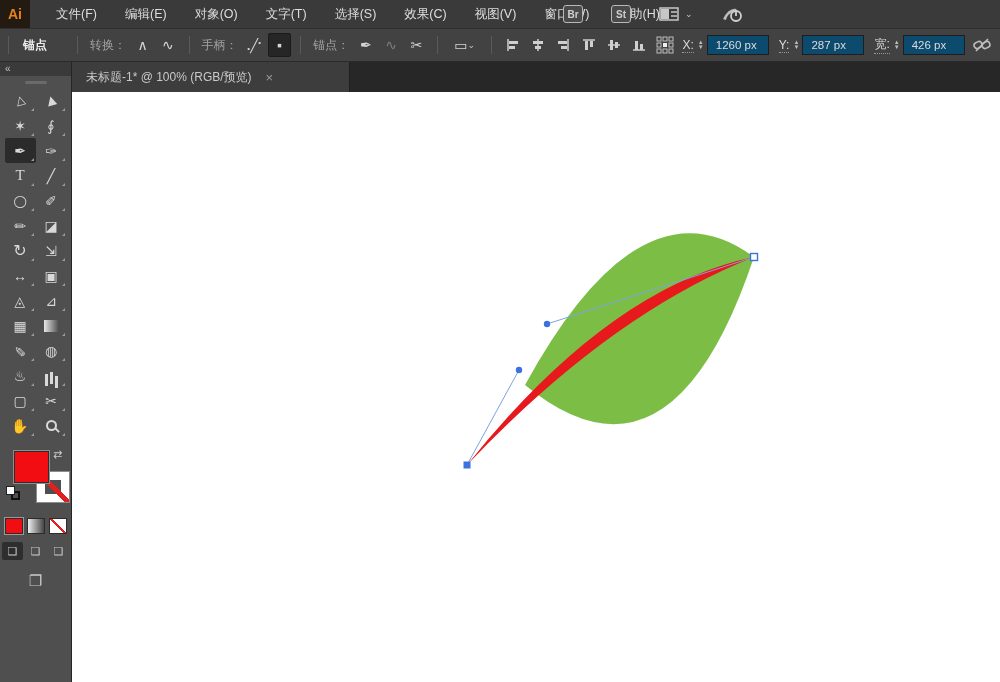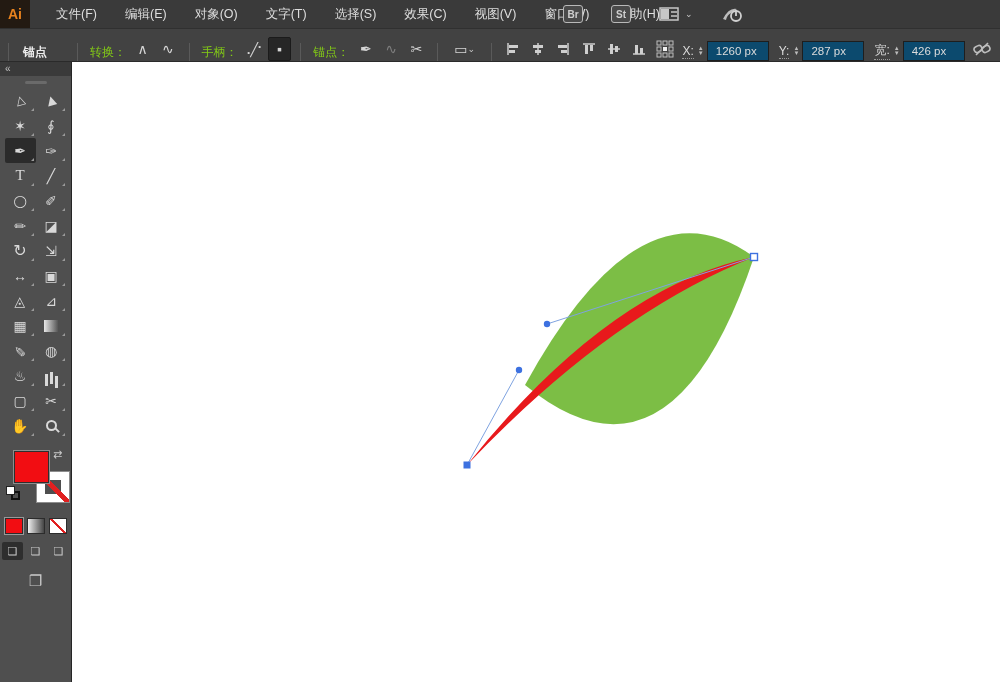--- a/index.html
+++ b/index.html
@@ -20,25 +20,25 @@
               align-items:center; gap:28px; }
   .badge { width:20px; height:18px; border:1px solid #b9b9b9; border-radius:3px;
            color:#cfcfcf; font-size:10px; font-weight:bold; display:flex;
            align-items:center; justify-content:center; background:#4a4a4a; }
   .ws-wrap { display:flex; align-items:center; gap:6px; color:#c7c7c7; }
   .chev { font-size:9px; color:#c7c7c7; }
 
   
   .ctrlbar { position:absolute; left:0; top:28px; width:1000px; height:34px;
              background:#424242; border-top:1px solid #303030;
-             border-bottom:1px solid #2a2a2a; display:flex; align-items:flex-end;
+             border-bottom:1px solid #2a2a2a; display:flex; align-items:center;
              color:#d8d8d8; font-size:12px; z-index:9; }
   .vsep { width:1px; height:18px; background:#5a5a5a; margin:0 8px; }
   .cb-label { font-weight:bold; color:#ececec; margin:0 6px; white-space:nowrap; }
-  .cb-sub { color:#84cc16; margin:0 4px; white-space:nowrap; }
+  .cb-sub { color:#a3a3a3; margin:0 4px; white-space:nowrap; }
   .cb-btn { width:24px; height:24px; display:flex; align-items:center;
             justify-content:center; color:#d6d6d6; font-size:14px;
             border-radius:2px; margin:0 1px; }
   .cb-btn.sel { background:#262626; border:1px solid #1b1b1b; }
   .cb-btn.dis { color:#7d7d7d; }
   .hshow { position:relative; font-size:13px; }
   .hshow i { position:absolute; font-style:normal; font-size:8px; }
   .field { display:flex; align-items:center; margin:0 5px; }
   .f-label { border-bottom:1px dotted #9a9a9a; margin-right:4px; color:#dcdcdc; }
   .stepper { display:flex; flex-direction:column; margin-right:3px; color:#bdbdbd; }
@@ -280,20 +280,26 @@
     <div class="spacer-auto"></div>
     <div class="cb-btn" style="margin-right:6px">
       <svg class="alsvg" width="18" height="14" viewBox="0 0 18 14">
         <rect x="1" y="4" width="8" height="6" rx="3" fill="none" stroke="#bdbdbd" stroke-width="1.6" transform="rotate(-25 5 7)"></rect>
         <rect x="9" y="4" width="8" height="6" rx="3" fill="none" stroke="#bdbdbd" stroke-width="1.6" transform="rotate(-25 13 7)"></rect>
         <line x1="3" y1="13" x2="15" y2="1" stroke="#bdbdbd" stroke-width="1.6"></line>
       </svg>
     </div>
   </div>
 
+  <div class="tabbar">
+    <div class="tab">
+      <span>未标题-1* @ 100% (RGB/预览)</span>
+      <span class="tab-close">×</span>
+    </div>
+  </div>
 
   <div class="toolpanel">
     <div class="tp-head">«</div>
     <div class="tp-grip"></div>
     <div class="tools">
       <div class="cell">
           <span class="rotA">▷</span>
         </div>
       <div class="cell">
           <span class="rotA">▶</span>

